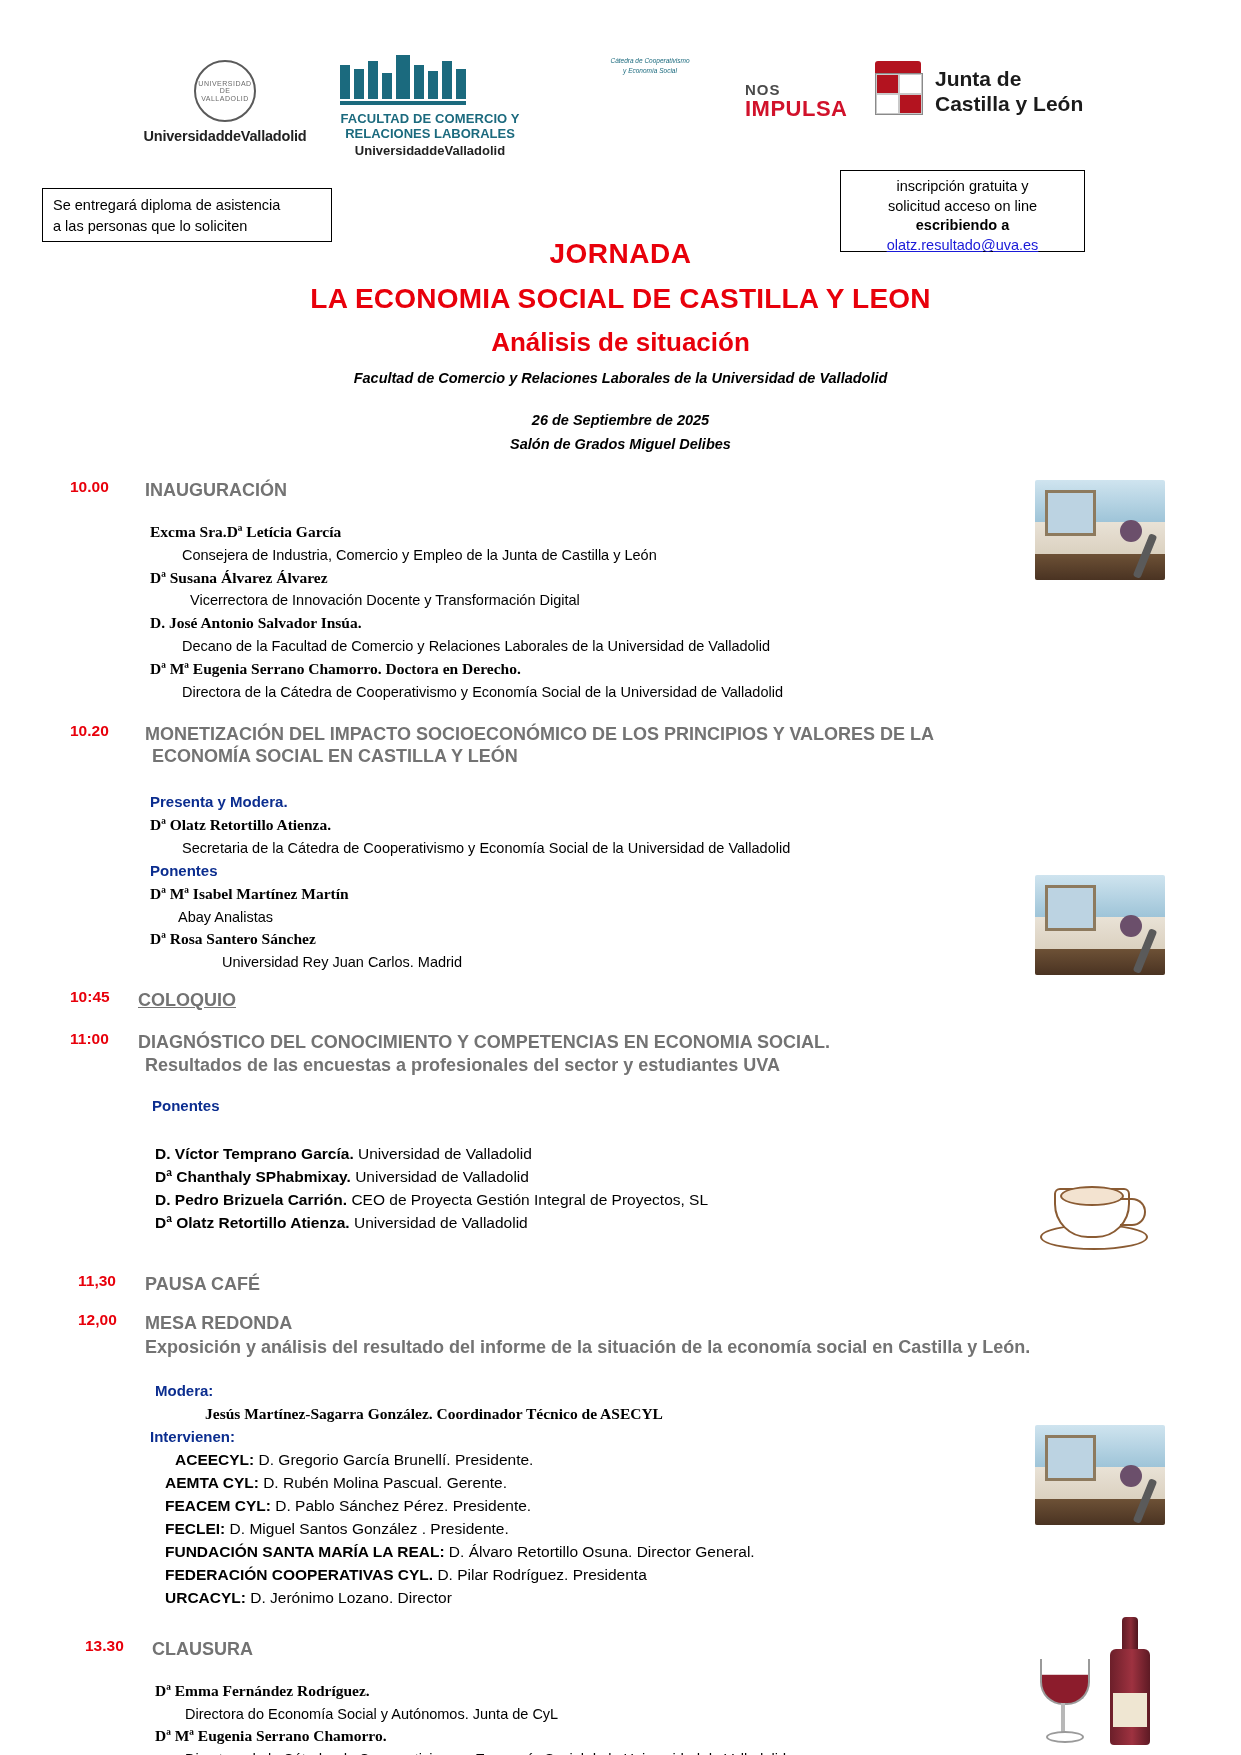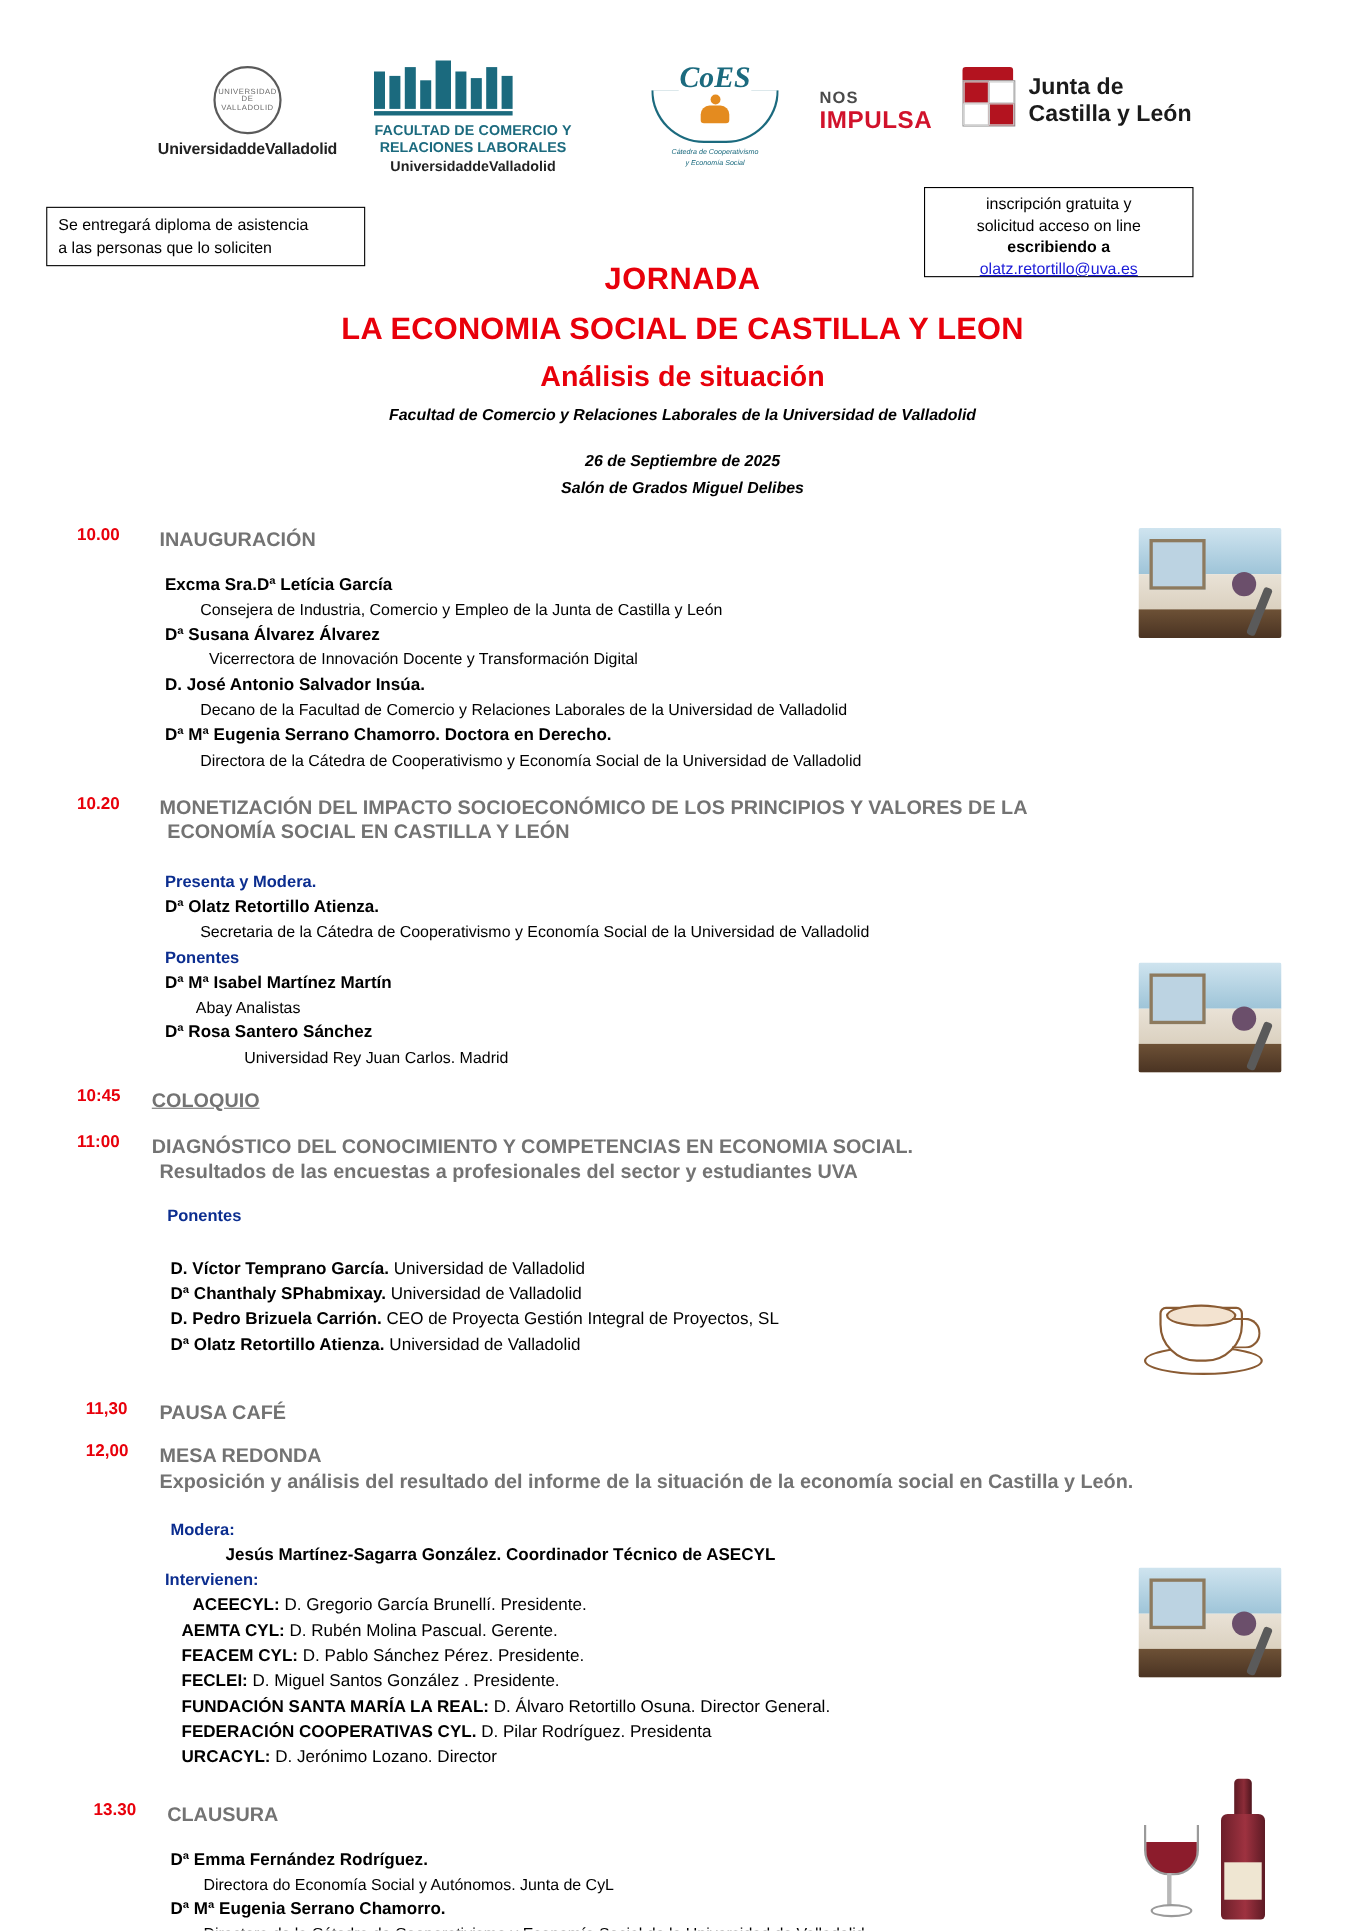--- a/index.html
+++ b/index.html
@@ -128,20 +128,21 @@
     position: absolute; font-size: 15.5px; font-weight: bold; color: #e8000b;
     white-space: nowrap;
   }
   .heading {
     position: absolute; font-size: 18px; font-weight: bold; color: #737373;
     line-height: 1.35;
   }
   .person {
     position: absolute; font-size: 15.5px; font-weight: bold; color: #000;
     white-space: nowrap;
+    font-family: Liberation Serif, serif;
   }
   .role {
     position: absolute; font-size: 14.5px; color: #000; white-space: nowrap;
   }
   .label-b {
     position: absolute; font-size: 15px; font-weight: bold; color: #0b2d8f;
     white-space: nowrap;
   }
   .mixed {
     position: absolute; font-size: 15.5px; color: #000; white-space: nowrap;
@@ -227,29 +228,20 @@
       <i style="left:102px;top:6px;width:10px;height:38px;"></i>
       <i style="left:116px;top:14px;width:10px;height:30px;"></i>
       <i style="left:0;top:46px;width:126px;height:4px;"></i>
     </div>
     <div class="l1">FACULTAD DE COMERCIO Y</div>
     <div class="l2">RELACIONES LABORALES</div>
     <div class="l3">UniversidaddeValladolid</div>
   </div>
 
   <div class="logo logo-coes">
-    <div class="coes-box">
-      <div class="coes-word">CoES</div>
-      <div class="coes-arc">
-        <div class="coes-person">
-          <div class="head"></div>
-          <div class="body"></div>
-        </div>
-      </div>
-    </div>
     <div class="coes-sub">Cátedra de Cooperativismo</div>
     <div class="coes-sub">y Economía Social</div>
   </div>
 
   <div class="logo logo-jcyl">
     <div class="nos">
       <div class="n1">NOS</div>
       <div class="n2">IMPULSA</div>
     </div>
     <div class="jcyl">
@@ -270,21 +262,21 @@
 
 <div class="box box-diploma">
   <div>Se entregará diploma de asistencia</div>
   <div>a las personas que lo soliciten</div>
 </div>
 
 <div class="box box-inscripcion">
   <div>inscripción gratuita y</div>
   <div>solicitud acceso on line</div>
   <div class="bold">escribiendo a</div>
-  <a href="#">olatz.retortillo@uva.es</a>
+  <a href="#">olatz.resultado@uva.es</a>
 </div>
 
 <div class="title1">JORNADA</div>
 <div class="title2">LA ECONOMIA SOCIAL DE CASTILLA Y LEON</div>
 <div class="title3">Análisis de situación</div>
 <div class="subtitle sub1">Facultad de Comercio y Relaciones Laborales de la Universidad de Valladolid</div>
 <div class="subtitle sub2">Salón de Grados Miguel Delibes</div>
 <div class="subtitle sub3">26 de Septiembre de 2025</div>
 
 <div class="photo" style="left:1035px; top:480px; width:130px; height:100px;">

